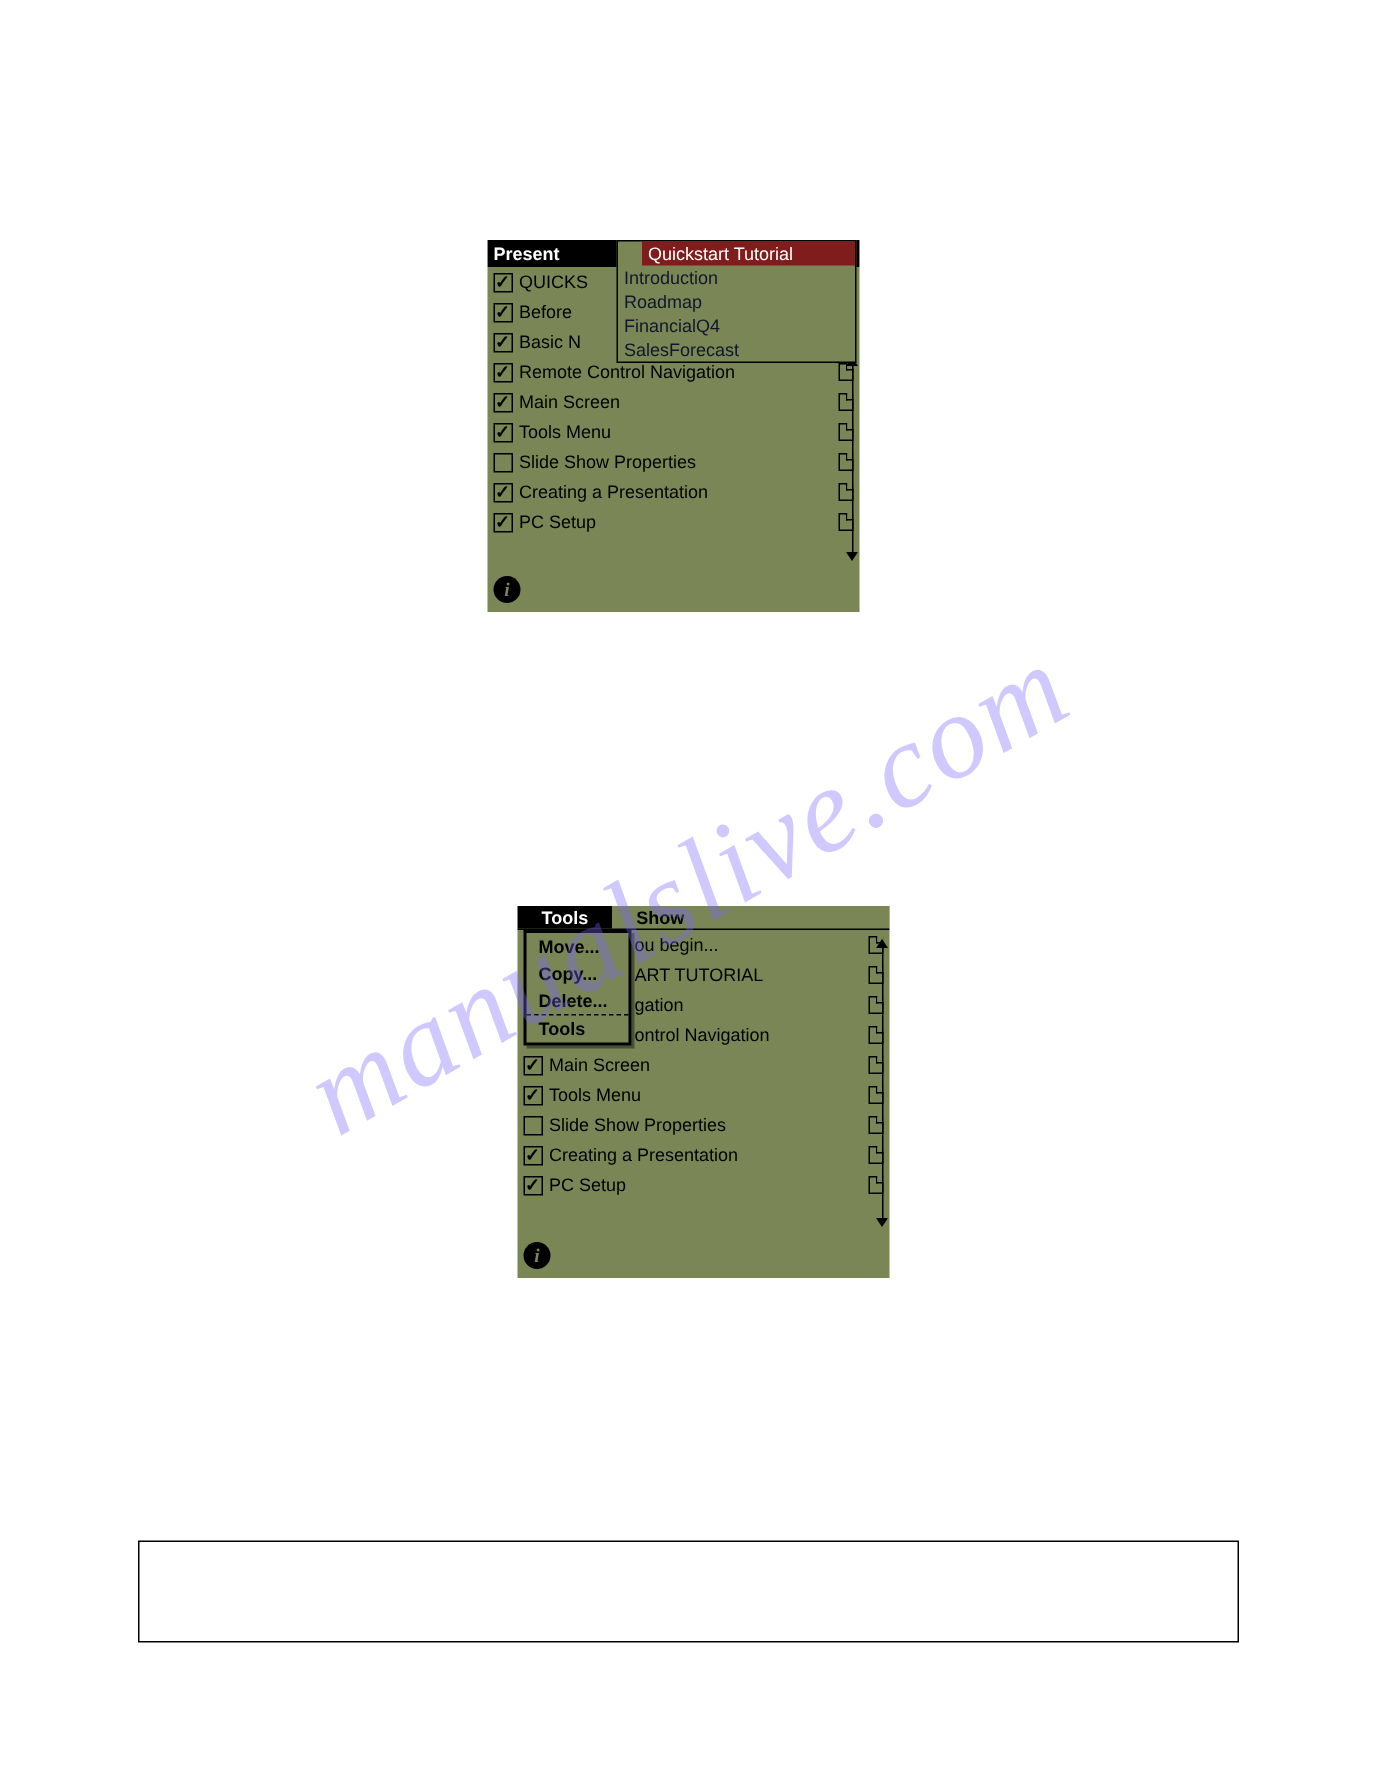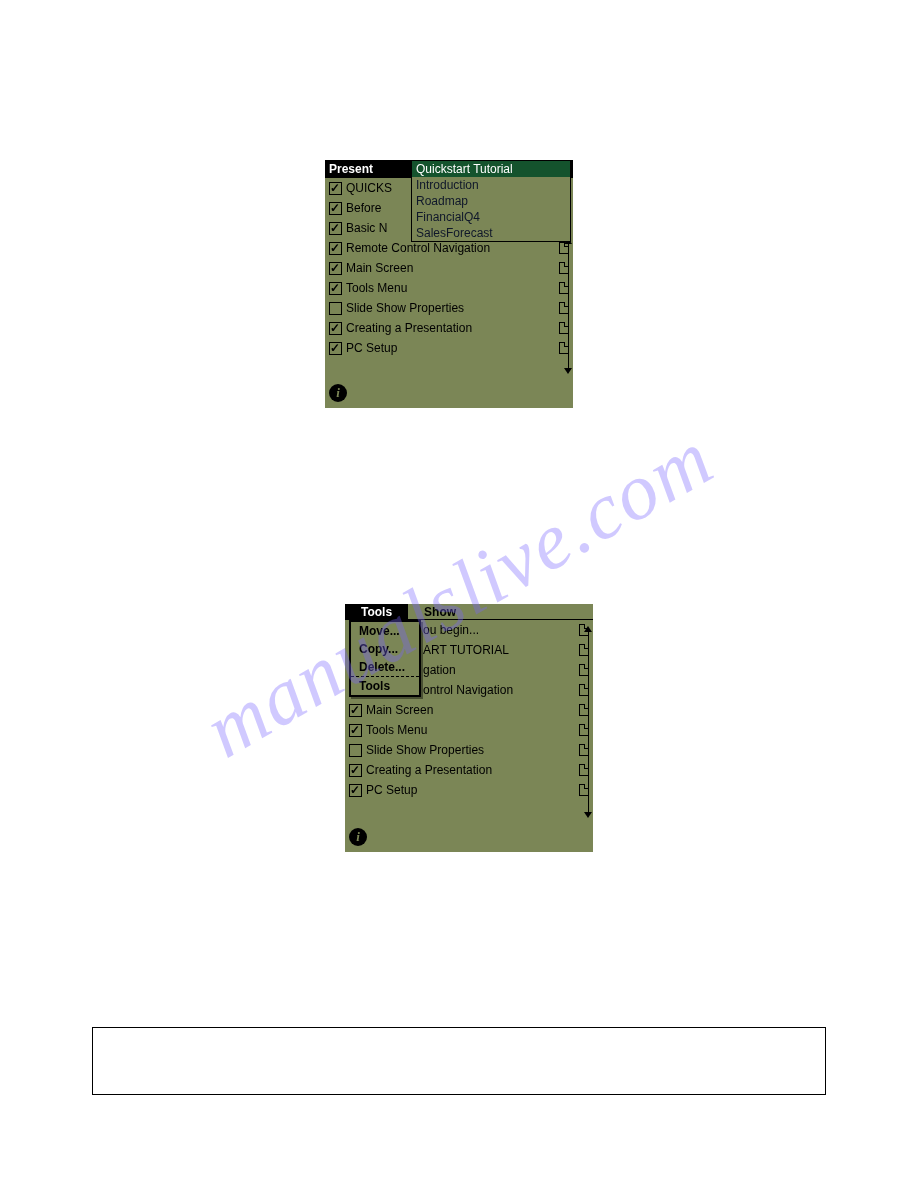--- a/index.html
+++ b/index.html
@@ -34,24 +34,25 @@
     position: absolute;
     left: 86px;
     top: 0;
     width: 160px;
     background: #7b8656;
     border: 1px solid #000;
     z-index: 5;
     font-size: 12px;
   }
   .dropdown-header {
-    background: #14532d;
+    background: #7f1d1d;
     color: #fff;
     padding: 1px 4px;
     font-size: 12px;
+    margin-left: 16px;
   }
   .dropdown-item {
     padding: 0 4px;
     color: #0f172a;
     font-size: 12px;
     line-height: 16px;
   }
   .list-row {
     display: flex;
     align-items: center;

